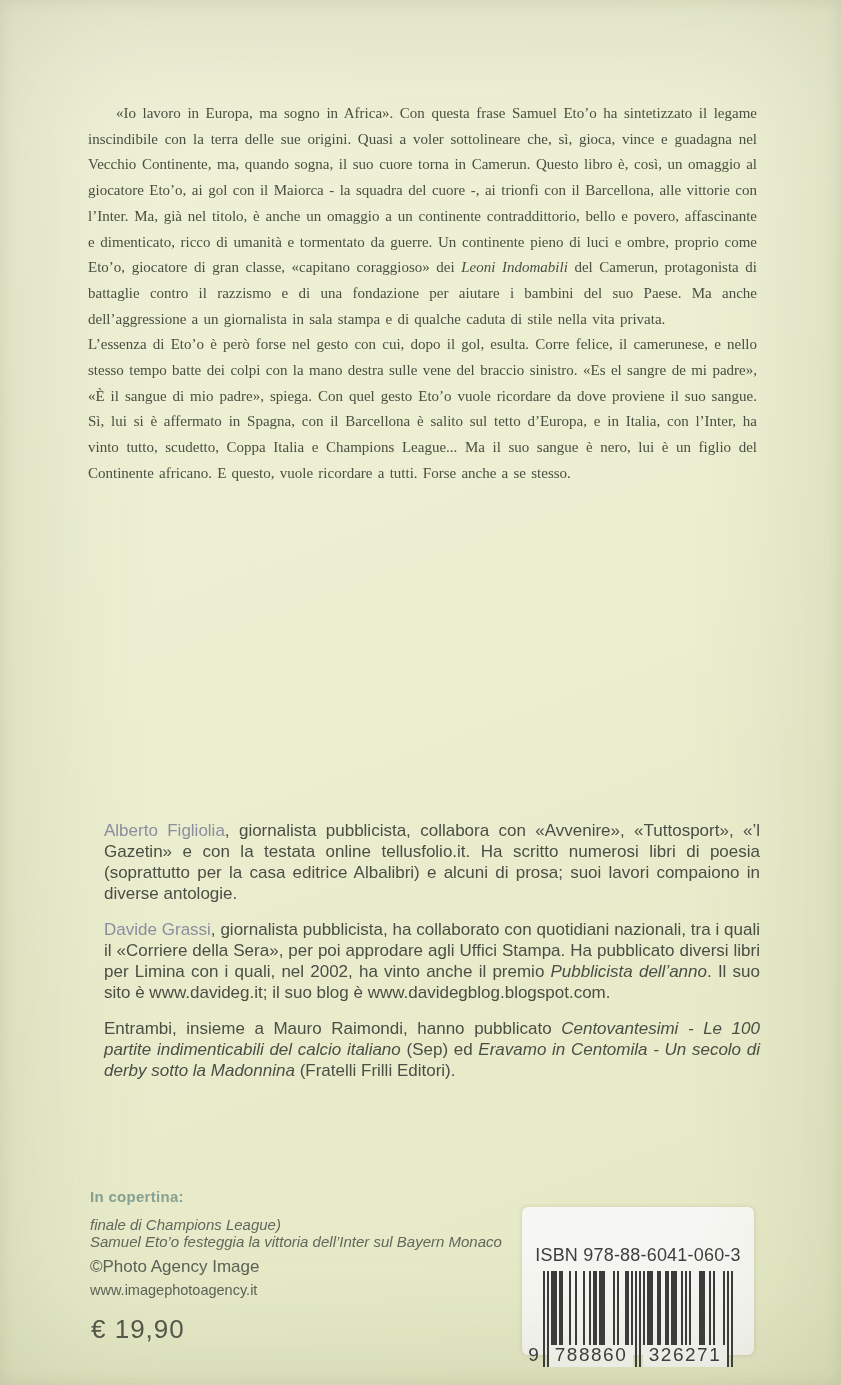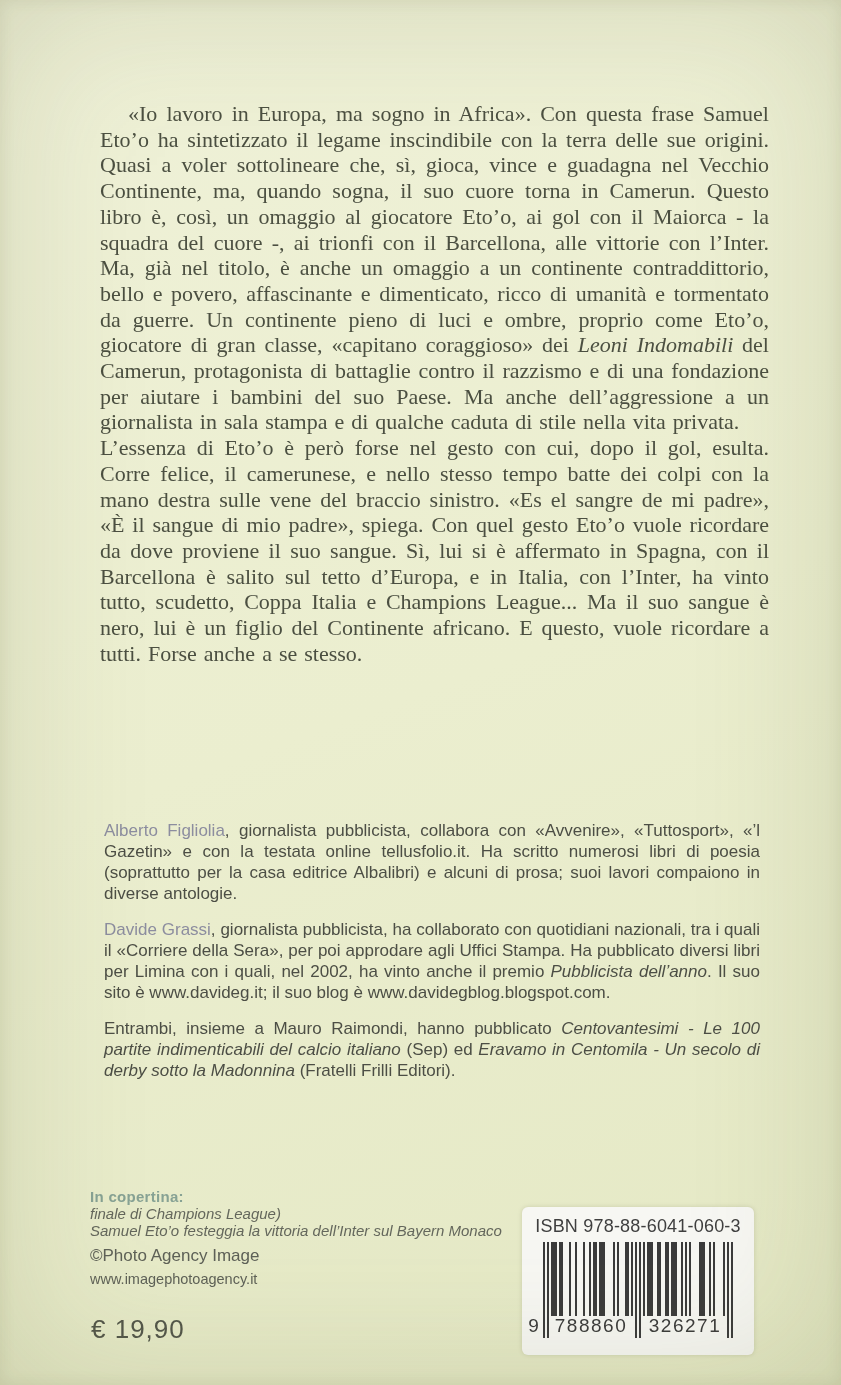--- a/index.html
+++ b/index.html
@@ -16,25 +16,25 @@
     content: "";
     position: absolute;
     inset: 0;
     pointer-events: none;
     box-shadow: inset 0 0 150px rgba(100, 104, 62, 0.20), inset 0 0 16px rgba(110, 112, 70, 0.14);
   }
 
   
   .blurb {
     position: absolute;
-    left: 100px;
+    left: 88px;
     top: 101px;
     width: 669px;
     font-family: "Liberation Serif", serif;
-    font-size: 22px;
+    font-size: 15px;
     line-height: 25.7px;
     color: #4b4f41;
     text-align: justify;
     word-spacing: 1.5px;
   }
   .blurb p { margin: 0; }
   .blurb p.indent-first { text-indent: 28px; }
 
   
   .bios {
@@ -57,20 +57,21 @@
     left: 90px;
     top: 1188px;
     width: 420px;
     color: #62655a;
   }
   .credit-heading {
     font-size: 15px;
     font-weight: bold;
     color: #87a294;
     letter-spacing: 0.3px;
+    margin-bottom: 11px;
   }
   .credit-caption { font-size: 15px; line-height: 17px; font-style: italic; color: #64675c; }
   .credit-copyright { font-size: 17px; margin-top: 7px; color: #5e6157; }
   .credit-url { font-size: 14.5px; margin-top: 5px; color: #5e6157; }
 
   
   .price {
     position: absolute;
     left: 91px;
     top: 1314px;
@@ -89,20 +90,21 @@
     background: #f7f7f3;
     border-radius: 6px;
     box-shadow: 0 0 4px rgba(120,120,90,0.25);
   }
   .isbn-label {
     text-align: center;
     font-size: 18px;
     color: #3f3f3f;
     letter-spacing: 0.2px;
     padding-top: 9px;
+    margin-top: 29px;
   }
   .bars {
     position: relative;
     width: 190px;
     height: 96px;
     margin: 5px auto 0 auto;
   }
   .bars .mod { position: absolute; top: 0; width: 2px; background: #3b3b3b; }
   .bars .mod { height: 74px; }
   .bars .mod.guard { height: 96px; }

